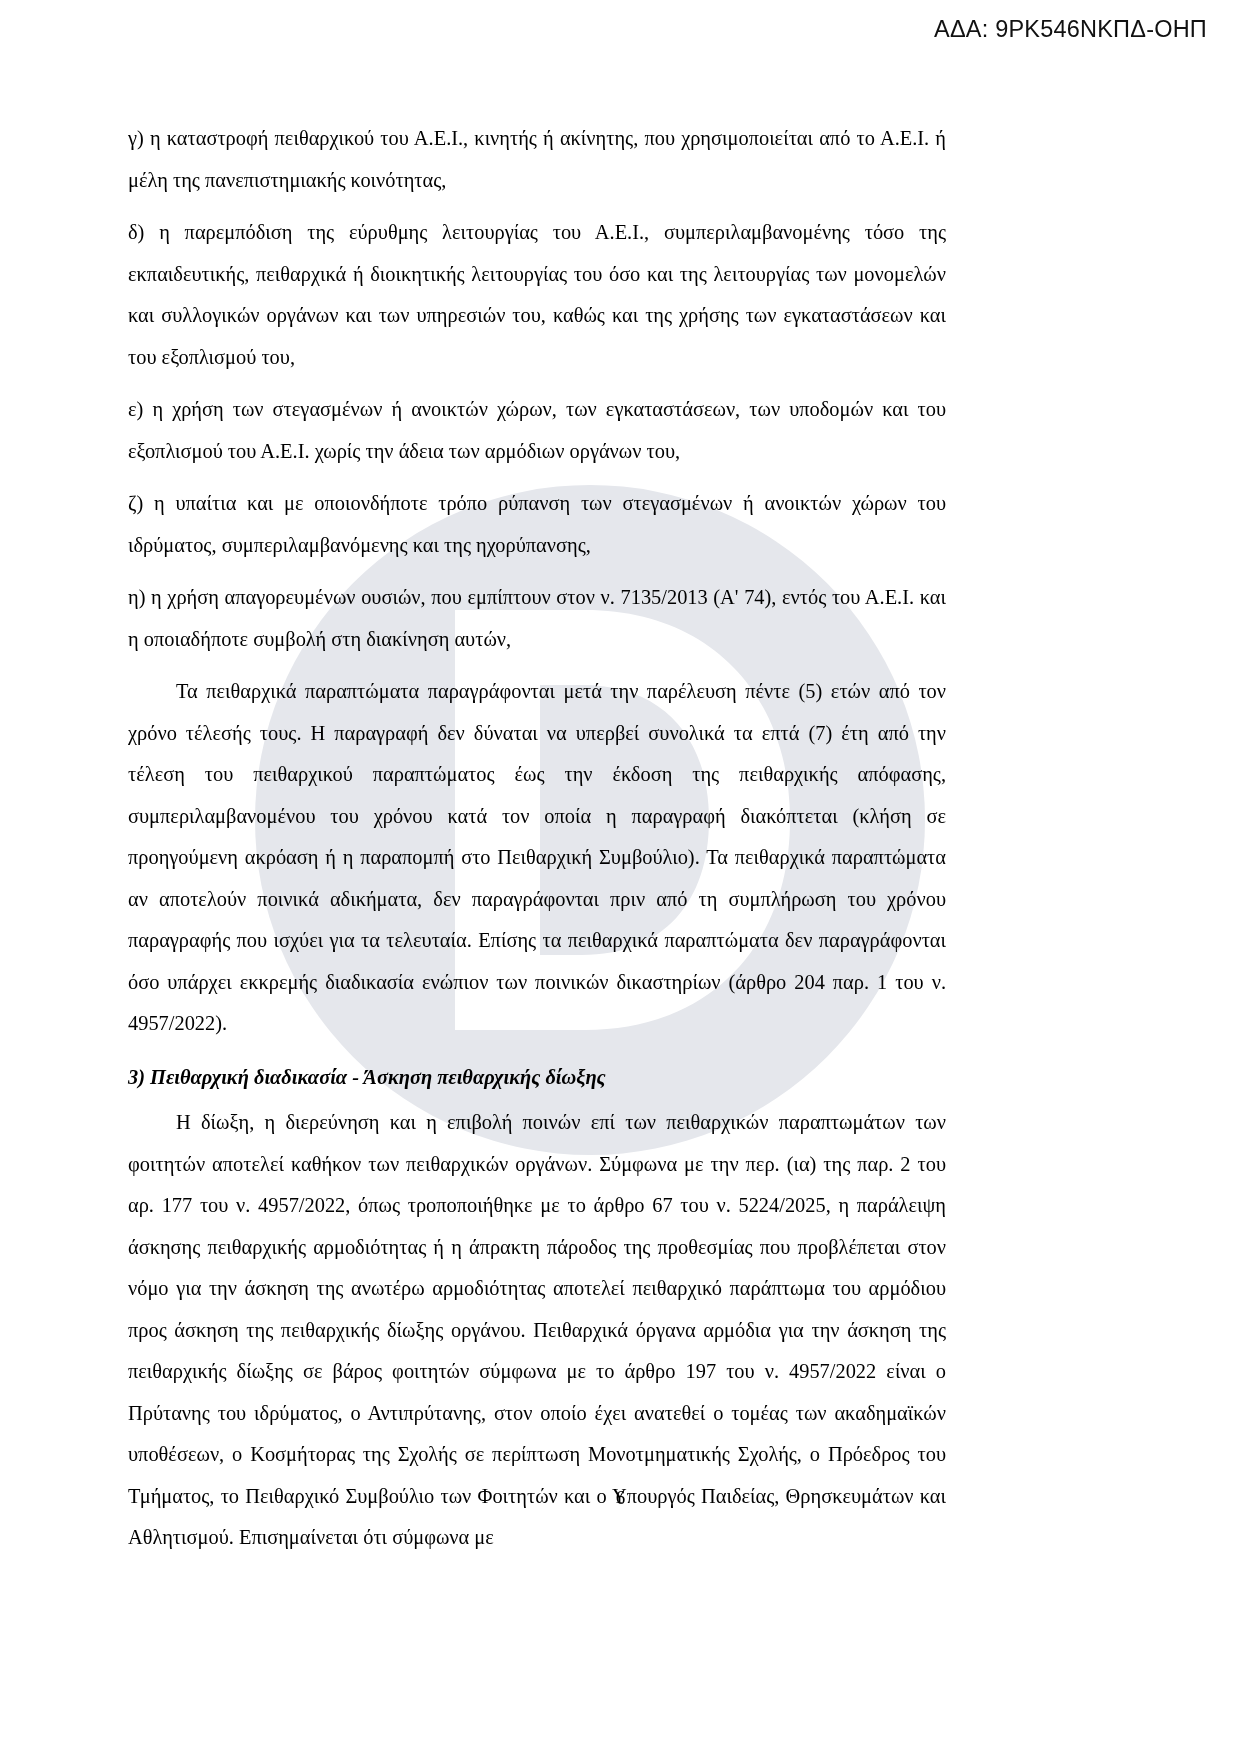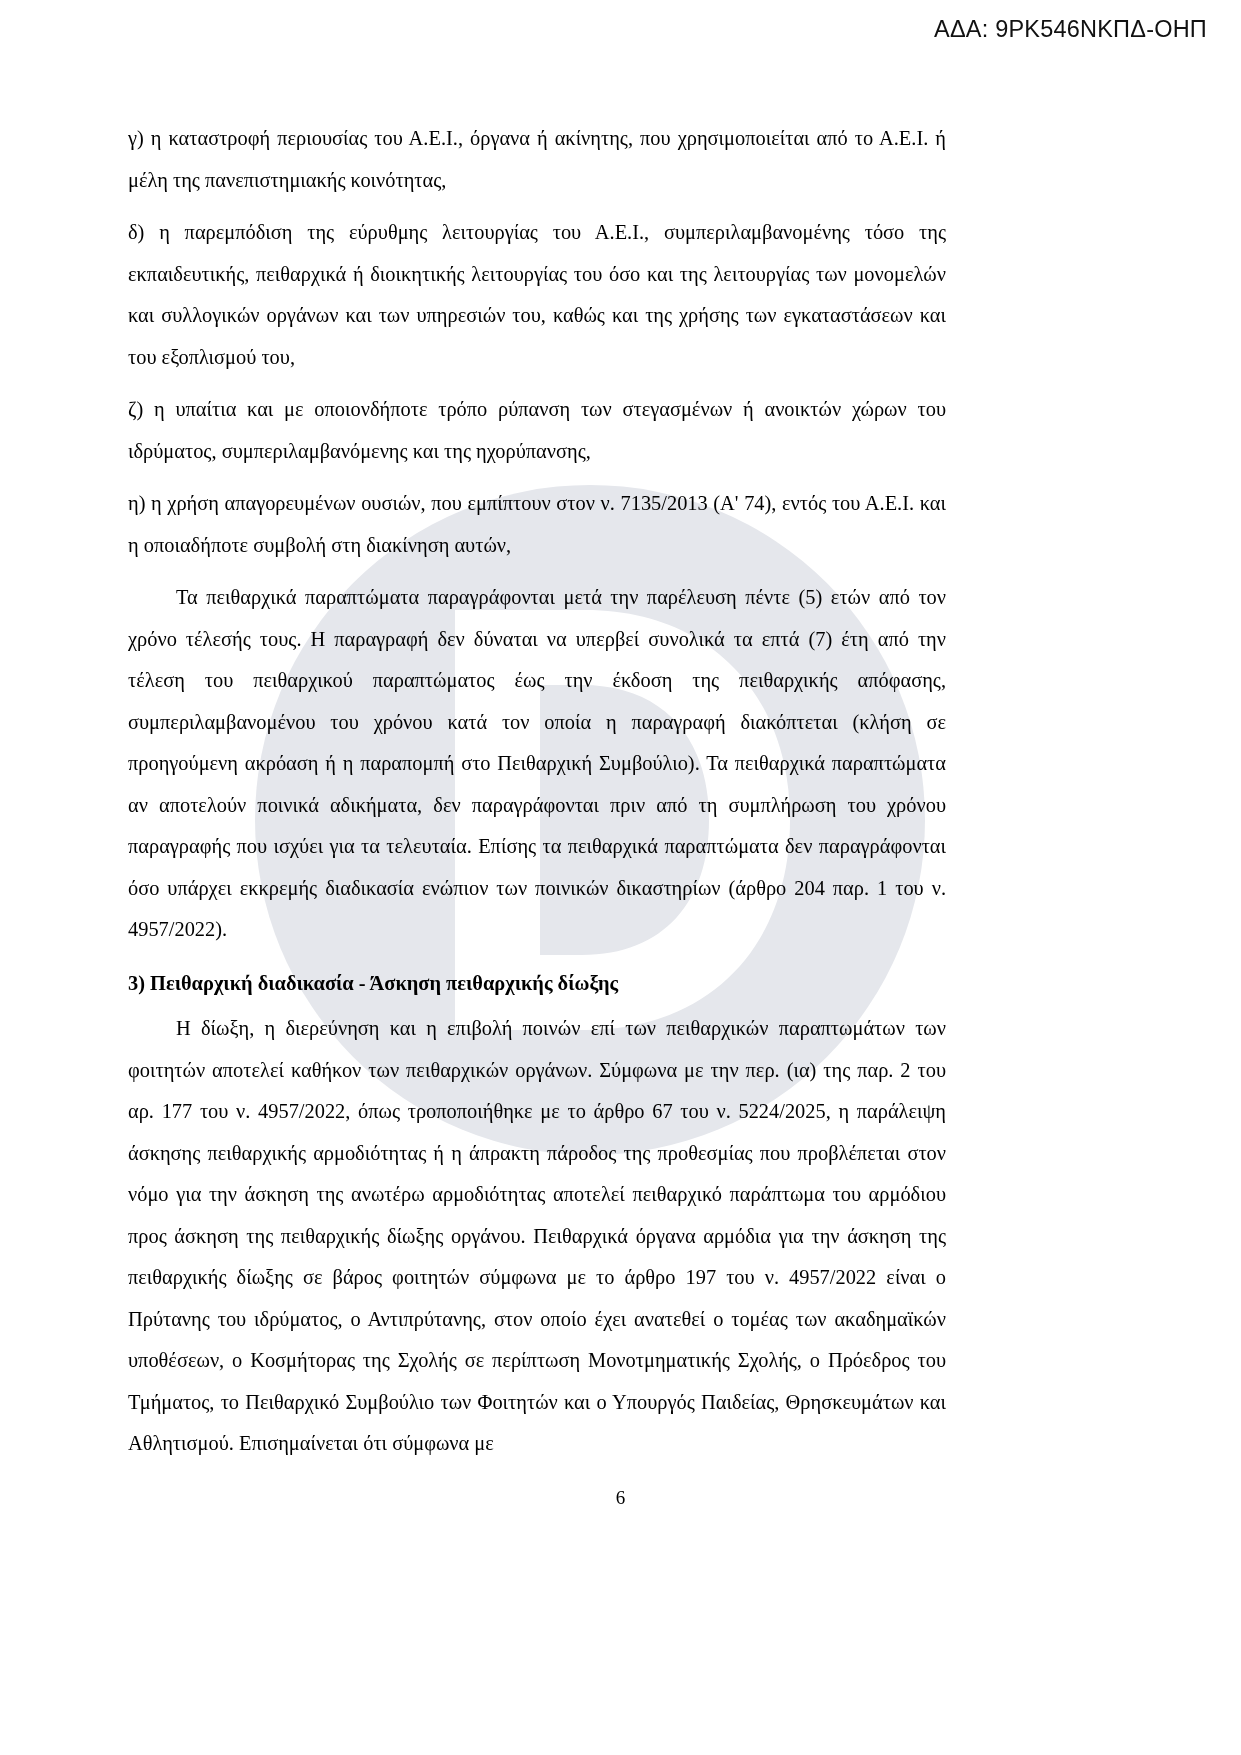--- a/index.html
+++ b/index.html
@@ -61,20 +61,21 @@
     hyphens: none;
   }
   p.para.indent { text-indent: 48px; }
 
   h3.section-heading {
     margin: 12px 0 4px 0;
     font-size: 20.4px;
     line-height: 41.5px;
     font-weight: bold;
     text-align: left;
+    font-style: italic;
   }
 
   
   .page-number {
     position: absolute;
     left: 0;
     right: 0;
     top: 1487px;
     text-align: center;
     font-size: 19px;
@@ -95,22 +96,23 @@
         <path d="M215 140 h130 c125 0 205 85 205 210 s-80 210 -205 210 h-130 z
                  M300 215 v270 h42 c82 0 127 -54 127 -135 s-45 -135 -127 -135 z"></path>
       </g>
     </svg>
   </div>
 
   <div class="ada-header">ΑΔΑ: 9ΡΚ546ΝΚΠΔ-ΟΗΠ</div>
 
   <div class="content">
 
-    <p class="para">γ) η καταστροφή περιουσίας του Α.Ε.Ι., όργανα ή ακίνητης, που χρησιμοποιείται από το Α.Ε.Ι. ή μέλη της πανεπιστημιακής κοινότητας,</p>
+    <p class="para">γ) η καταστροφή πειθαρχικού του Α.Ε.Ι., κινητής ή ακίνητης, που χρησιμοποιείται από το Α.Ε.Ι. ή μέλη της πανεπιστημιακής κοινότητας,</p>
     <p class="para">δ) η παρεμπόδιση της εύρυθμης λειτουργίας του Α.Ε.Ι., συμπεριλαμβανομένης τόσο της εκπαιδευτικής, πειθαρχικά ή διοικητικής λειτουργίας του όσο και της λειτουργίας των μονομελών και συλλογικών οργάνων και των υπηρεσιών του, καθώς και της χρήσης των εγκαταστάσεων και του εξοπλισμού του,</p>
+    <p class="para">ε) η χρήση των στεγασμένων ή ανοικτών χώρων, των εγκαταστάσεων, των υποδομών και του εξοπλισμού του Α.Ε.Ι. χωρίς την άδεια των αρμόδιων οργάνων του,</p>
     <p class="para">ζ) η υπαίτια και με οποιονδήποτε τρόπο ρύπανση των στεγασμένων ή ανοικτών χώρων του ιδρύματος, συμπεριλαμβανόμενης και της ηχορύπανσης,</p>
     <p class="para">η) η χρήση απαγορευμένων ουσιών, που εμπίπτουν στον ν. 7135/2013 (Α' 74), εντός του Α.Ε.Ι. και η οποιαδήποτε συμβολή στη διακίνηση αυτών,</p>
     <p class="para indent">Τα πειθαρχικά παραπτώματα παραγράφονται μετά την παρέλευση πέντε (5) ετών από τον χρόνο τέλεσής τους.  Η παραγραφή δεν δύναται να υπερβεί συνολικά τα επτά (7) έτη από την τέλεση του πειθαρχικού παραπτώματος έως την έκδοση της πειθαρχικής απόφασης, συμπεριλαμβανομένου του χρόνου κατά τον οποία η παραγραφή διακόπτεται (κλήση σε προηγούμενη ακρόαση ή η παραπομπή στο Πειθαρχική Συμβούλιο). Τα πειθαρχικά παραπτώματα αν αποτελούν ποινικά αδικήματα, δεν παραγράφονται πριν από τη συμπλήρωση του χρόνου παραγραφής που ισχύει για τα τελευταία. Επίσης τα πειθαρχικά παραπτώματα δεν παραγράφονται όσο υπάρχει εκκρεμής διαδικασία ενώπιον των ποινικών δικαστηρίων (άρθρο 204 παρ. 1 του ν. 4957/2022).</p>
 
     <h3 class="section-heading">3) Πειθαρχική διαδικασία - Άσκηση πειθαρχικής δίωξης</h3>
 
     <p class="para indent">Η δίωξη, η διερεύνηση και η επιβολή ποινών επί των πειθαρχικών παραπτωμάτων των φοιτητών αποτελεί καθήκον των πειθαρχικών οργάνων. Σύμφωνα με την περ. (ια) της παρ. 2 του αρ. 177 του ν. 4957/2022, όπως τροποποιήθηκε με το άρθρο 67 του ν. 5224/2025, η παράλειψη άσκησης πειθαρχικής αρμοδιότητας ή η άπρακτη πάροδος της προθεσμίας που προβλέπεται στον νόμο για την άσκηση της ανωτέρω αρμοδιότητας αποτελεί πειθαρχικό παράπτωμα του αρμόδιου προς άσκηση της πειθαρχικής δίωξης οργάνου. Πειθαρχικά όργανα αρμόδια για την άσκηση της πειθαρχικής δίωξης σε βάρος φοιτητών σύμφωνα με το άρθρο 197 του ν. 4957/2022 είναι ο Πρύτανης του ιδρύματος, ο Αντιπρύτανης, στον οποίο έχει ανατεθεί ο τομέας των ακαδημαϊκών υποθέσεων, ο Κοσμήτορας της Σχολής σε περίπτωση Μονοτμηματικής Σχολής, ο Πρόεδρος του Τμήματος, το Πειθαρχικό Συμβούλιο των Φοιτητών και ο Υπουργός Παιδείας, Θρησκευμάτων και Αθλητισμού. Επισημαίνεται ότι σύμφωνα με</p>
 
   </div>
 

